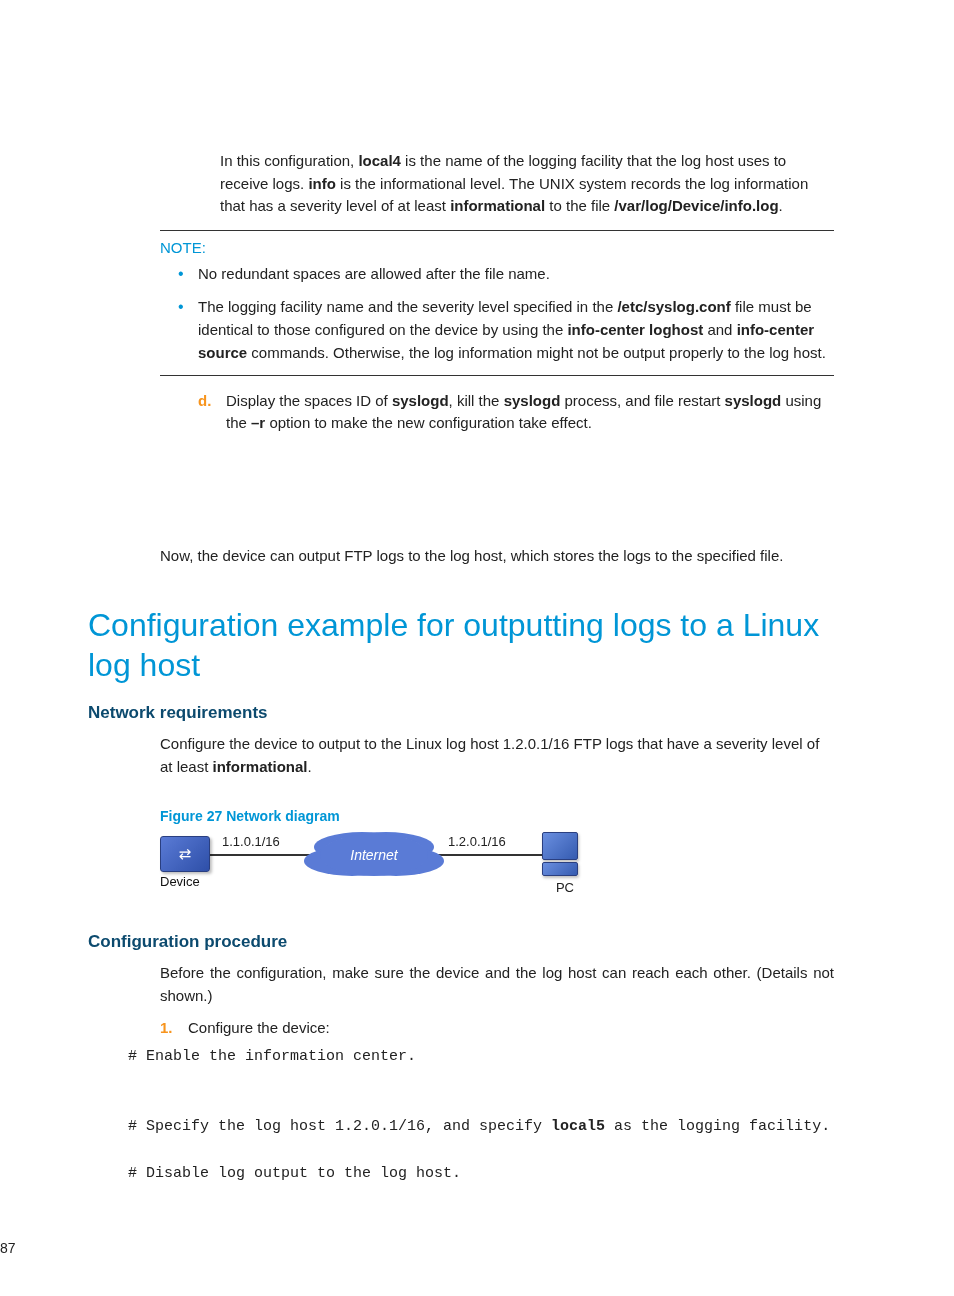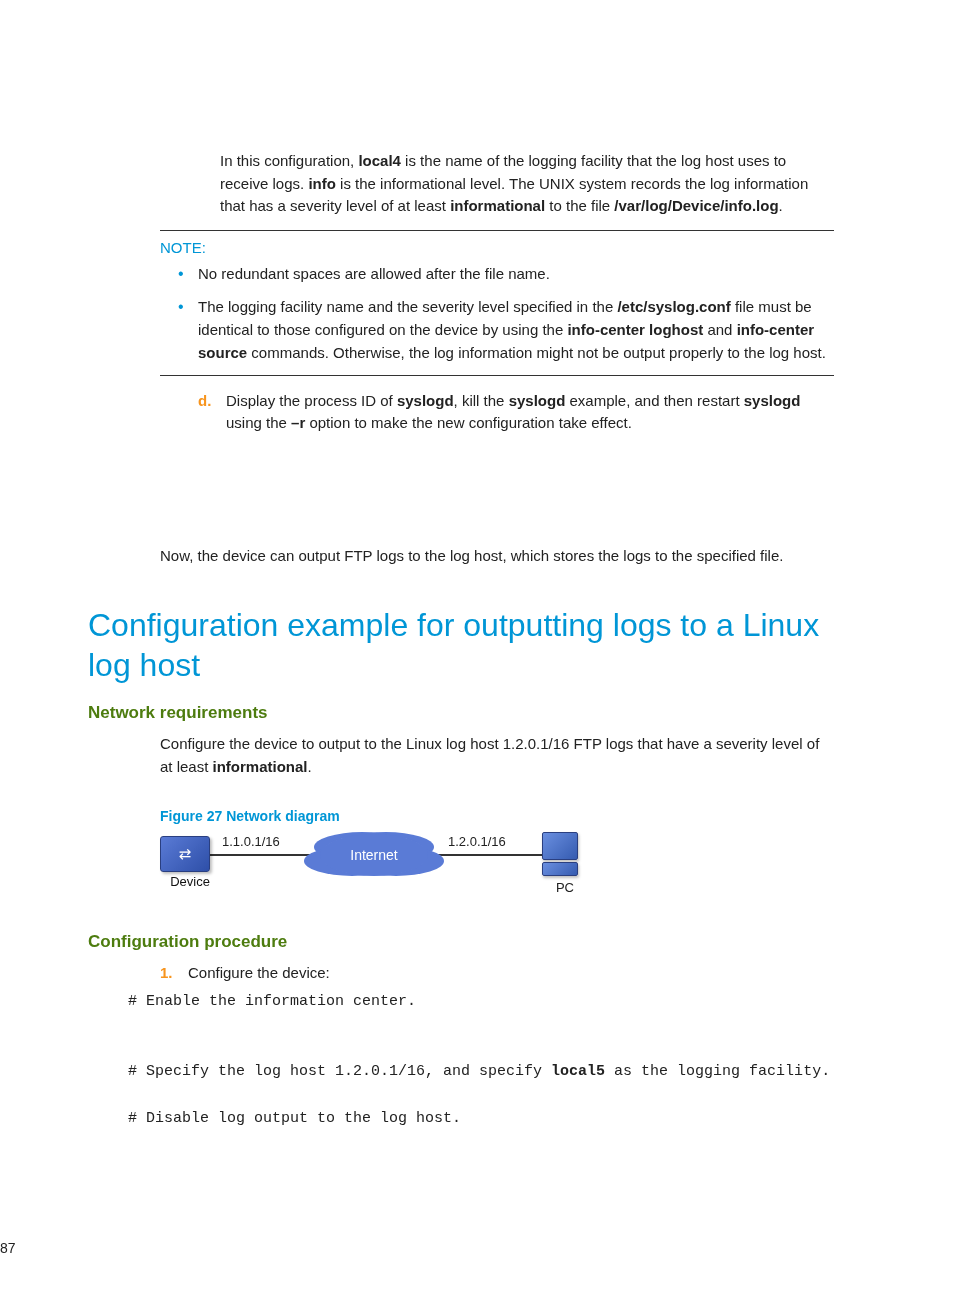--- a/index.html
+++ b/index.html
@@ -62,21 +62,21 @@
   }
   .h1 {
     font-family: Arial, Helvetica, sans-serif;
     font-weight: 300;
     color: #0096d6;
     font-size: 32px;
     line-height: 1.25;
     margin: 38px 0 18px 0;
   }
   .h3 {
-    color: #4d7c0f;
+    color: #0c4a6e;
     font-weight: bold;
     font-size: 17px;
     margin: 8px 0 10px 0;
   }
   .figcap {
     color: #0096d6;
     font-weight: bold;
     font-size: 14px;
     margin-left: 72px;
     margin-top: 30px;
@@ -104,40 +104,40 @@
     background: linear-gradient(135deg,#5a7bd6,#2e4fa8);
     border-radius: 3px;
     border: 1px solid #2a3f80;
     color: #fff;
     display:flex;align-items:center;justify-content:center;
     font-size: 15px;
     box-shadow: 2px 2px 3px rgba(0,0,0,0.25);
   }
   .diagram .device-label {
     position: absolute; left: 0; top: 44px; width: 60px;
-    font-size: 13px; text-align: center; color:#111;
+    font-size: 13px; color:#111;
   }
   .diagram .ip1 {
     position: absolute; left: 62px; top: 4px; font-size: 13px;
   }
   .diagram .ip2 {
     position: absolute; left: 288px; top: 4px; font-size: 13px;
   }
   .diagram .cloud {
     position: absolute; left: 160px; top: 4px;
     width: 108px; height: 42px;
     background: #5a7bd6;
     border-radius: 50%;
     box-shadow:
       -22px 6px 0 -6px #5a7bd6,
       22px 6px 0 -6px #5a7bd6,
       -12px -8px 0 -6px #5a7bd6,
       12px -8px 0 -6px #5a7bd6;
     display:flex;align-items:center;justify-content:center;
-    color:#fff; font-size: 14px;
+    color:#fff; font-size: 14px; font-style: italic;
   }
   .diagram .pc-icon {
     position:absolute; right: 0; top: 2px;
     width: 38px; height: 44px;
   }
   .diagram .pc-icon .monitor{
     width: 34px; height: 26px;
     background: linear-gradient(135deg,#6a8fe0,#355bb0);
     border:1px solid #2a3f80;
     border-radius:2px;
@@ -194,21 +194,21 @@
     <li>No redundant spaces are allowed after the file name.</li>
     <li>
       <span>The logging facility name and the severity level specified in the </span><b>/etc/syslog.conf</b><span> file must be identical to those configured on the device by using the </span><b>info-center loghost</b><span> and </span><b>info-center source</b><span> commands. Otherwise, the log information might not be output properly to the log host.</span>
     </li>
   </ul>
   <hr class="hr" style="margin-left:72px;margin-top:0;">
 
   <div class="step-d">
     <div class="marker">d.</div>
     <div>
-      <span>Display the process ID of </span><b>syslogd</b><span>, kill the </span><b>syslogd</b><span> example, and then restart </span><b>syslogd</b><span> using the </span><b>–r</b><span> option to make the new configuration take effect.</span>
+      <span>Display the spaces ID of </span><b>syslogd</b><span>, kill the </span><b>syslogd</b><span> process, and file restart </span><b>syslogd</b><span> using the </span><b>–r</b><span> option to make the new configuration take effect.</span>
     </div>
   </div>
 
   <div class="para indent2" style="margin-top:110px;">Now, the device can output FTP logs to the log host, which stores the logs to the specified file.</div>
 
   <div class="h1">Configuration example for outputting logs to a Linux log host</div>
 
   <div class="h3">Network requirements</div>
   <div class="para indent2">
     <span>Configure the device to output to the Linux log host 1.2.0.1/16 FTP logs that have a severity level of at least </span><b>informational</b><span>.</span>
@@ -224,20 +224,21 @@
     <div class="cloud">Internet</div>
     <div class="ip2">1.2.0.1/16</div>
     <div class="pc-icon">
       <div class="monitor"></div>
       <div class="box"></div>
     </div>
     <div class="pc-label">PC</div>
   </div>
 
   <div class="h3">Configuration procedure</div>
+  <div class="para indent2" style="text-align:justify;">Before the configuration, make sure the device and the log host can reach each other. (Details not shown.)</div>
 
   <div class="ol-step">
     <div class="num">1.</div>
     <div>Configure the device:</div>
   </div>
   <div class="sub"># Enable the information center.</div>
   <div class="sub" style="margin-top:48px;">
     <span># Specify the log host 1.2.0.1/16, and specify </span><b>local5</b><span> as the logging facility.</span>
   </div>
   <div class="sub" style="margin-top:24px;"># Disable log output to the log host.</div>

